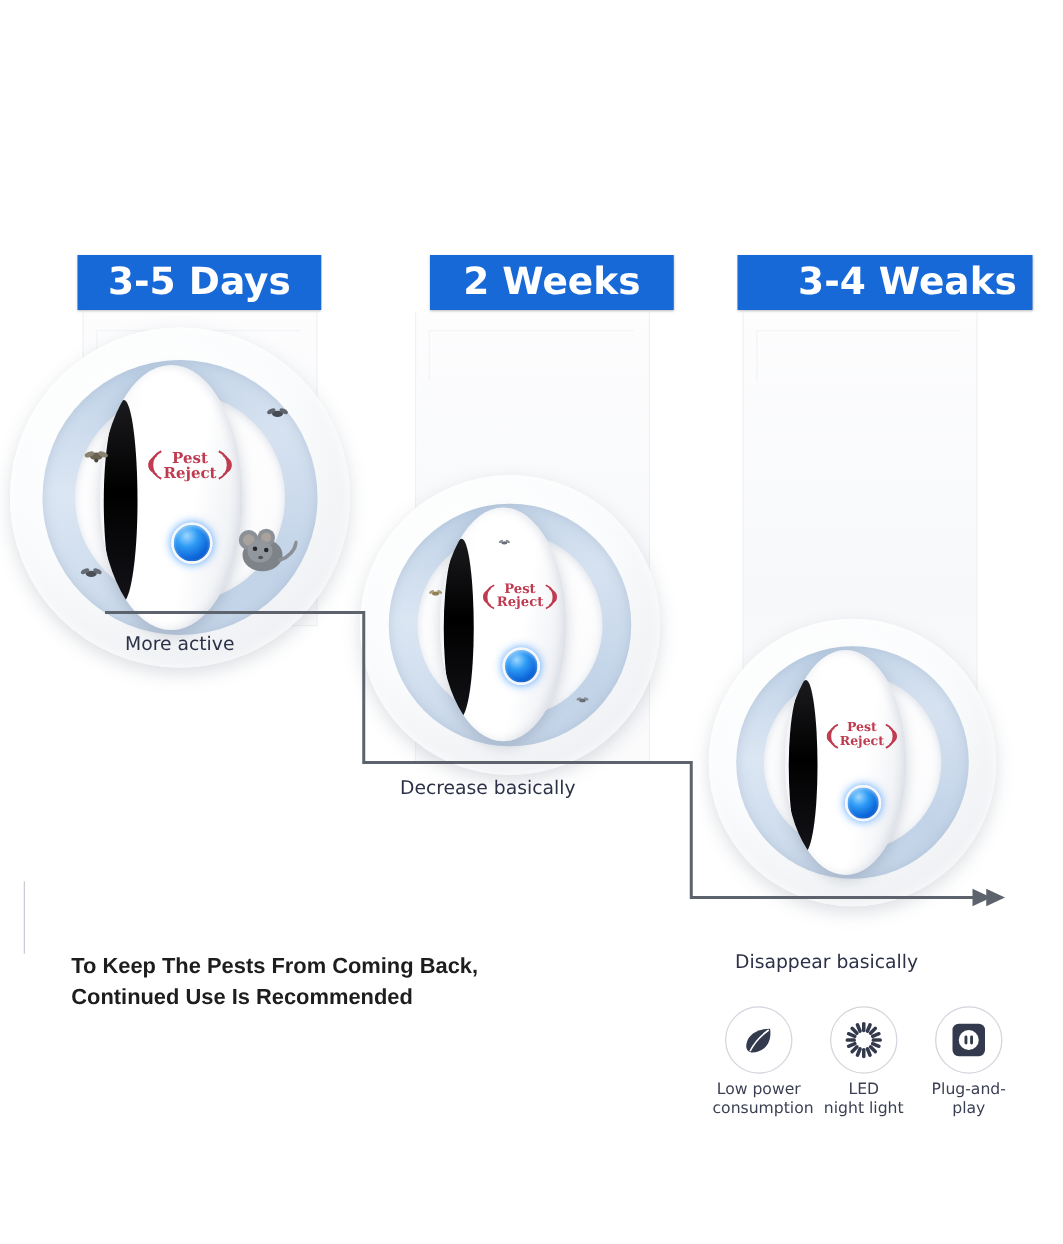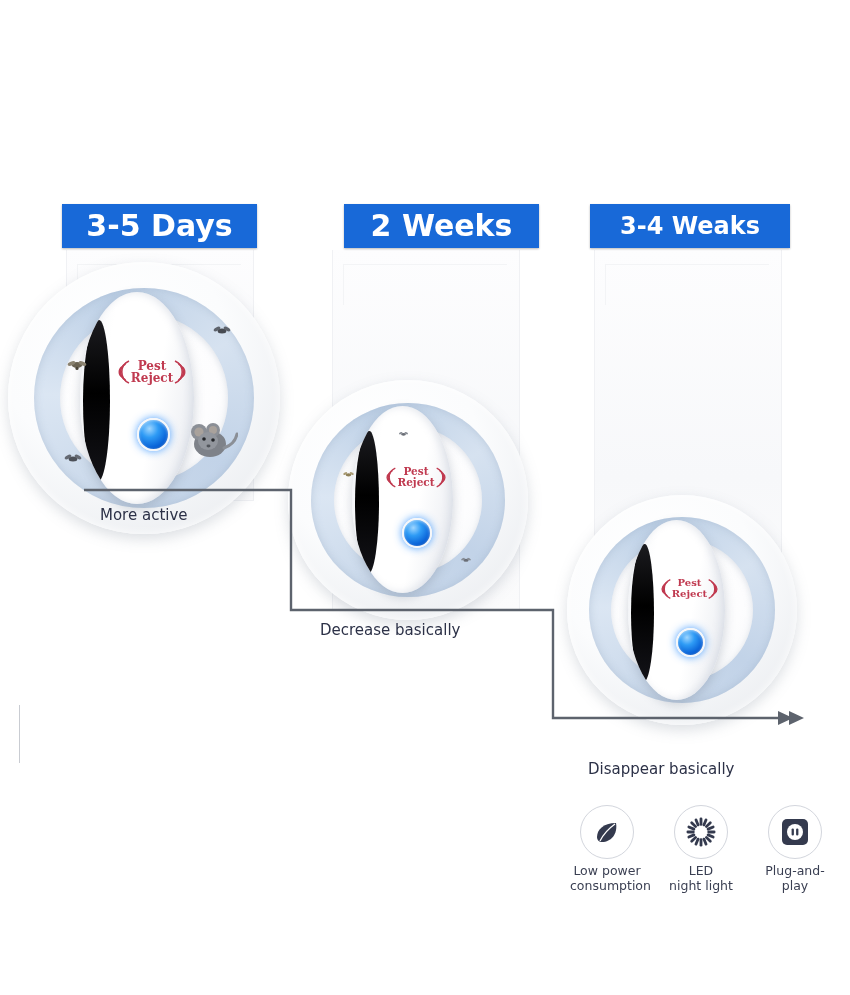--- a/index.html
+++ b/index.html
@@ -153,21 +153,21 @@
     line-height: 1.45;
     font-family: "Liberation Sans", sans-serif;
   }
 
   
   #features {
     position: absolute;
     left: 570px;
     top: 805px;
     display: flex;
-    gap: 20px;
+    gap: 10px;
   }
   .feature { width: 74px; text-align: center; }
   .feature-circle {
     width: 52px; height: 52px;
     margin: 0 auto;
     border-radius: 50%;
     border: 1.6px solid #d3d6dd;
     display: flex; align-items: center; justify-content: center;
     background: #ffffff;
   }
@@ -306,21 +306,21 @@
         <ellipse cx="15" cy="5" rx="3.4" ry="1.7" fill="#868b93" transform="rotate(28 15 5)"></ellipse>
       </svg>
     </div>
 
     <div class="caption" style="left:320px; top:621px;">Decrease basically</div>
   </div>
 
   <div class="stage">
     <div class="stage-panel" style="left:594px; top:250px; width:186px; height:378px;"></div>
 
-    <div class="badge" style="left:590px; top:204px; width:200px; height:44px; font-size:24px;">3-4 Weaks</div>
+    <div class="badge" style="left:590px; top:204px; width:200px; height:44px; font-size:30px;padding-left:36px;">3-4 Weaks</div>
 
     <div class="device" style="left:567px; top:495px; width:230px; height:230px;">
       <div class="ring-outer"></div>
       <div class="ring-blue" style="left:22px; top:22px; right:22px; bottom:22px;"></div>
       <div class="ring-inner-hole" style="left:44px; top:44px; right:44px; bottom:44px;"></div>
 
       <div class="unit" style="left:61px; top:25px; width:97px; height:180px;">
         <div class="unit-teardrop" style="left:3px; top:24px; width:23px; height:138px;"></div>
 
         <div class="unit-logo" style="left:29px; top:53px; width:65px; height:31px;">
@@ -352,20 +352,24 @@
       <path d="M84 490 L291 490 L291 610 L553 610 L553 718 L790 718"></path>
     </g>
     <g fill="#5d636d">
       <path d="M778 711 L793 718 L778 725 Z"></path>
       <path d="M789 711 L804 718 L789 725 Z"></path>
     </g>
   </svg>
 
   <div id="edge-artifact"></div>
 
+  <div id="bottom-note">
+    <div>To Keep The Pests From Coming Back,</div>
+    <div>Continued Use Is Recommended</div>
+  </div>
 
   <div id="features">
 
     <div class="feature">
       <div class="feature-circle">
         <svg width="28" height="28" viewBox="0 0 28 28">
           <path d="M23 5 C10 5 4 12 4 19 C4 22 6 24 9 24 C18 24 25 16 23 5 Z" fill="#343a4e"></path>
           <path d="M22 6 C15 11 10 17 7 23" stroke="#ffffff" stroke-width="1.3" fill="none"></path>
         </svg>
       </div>

